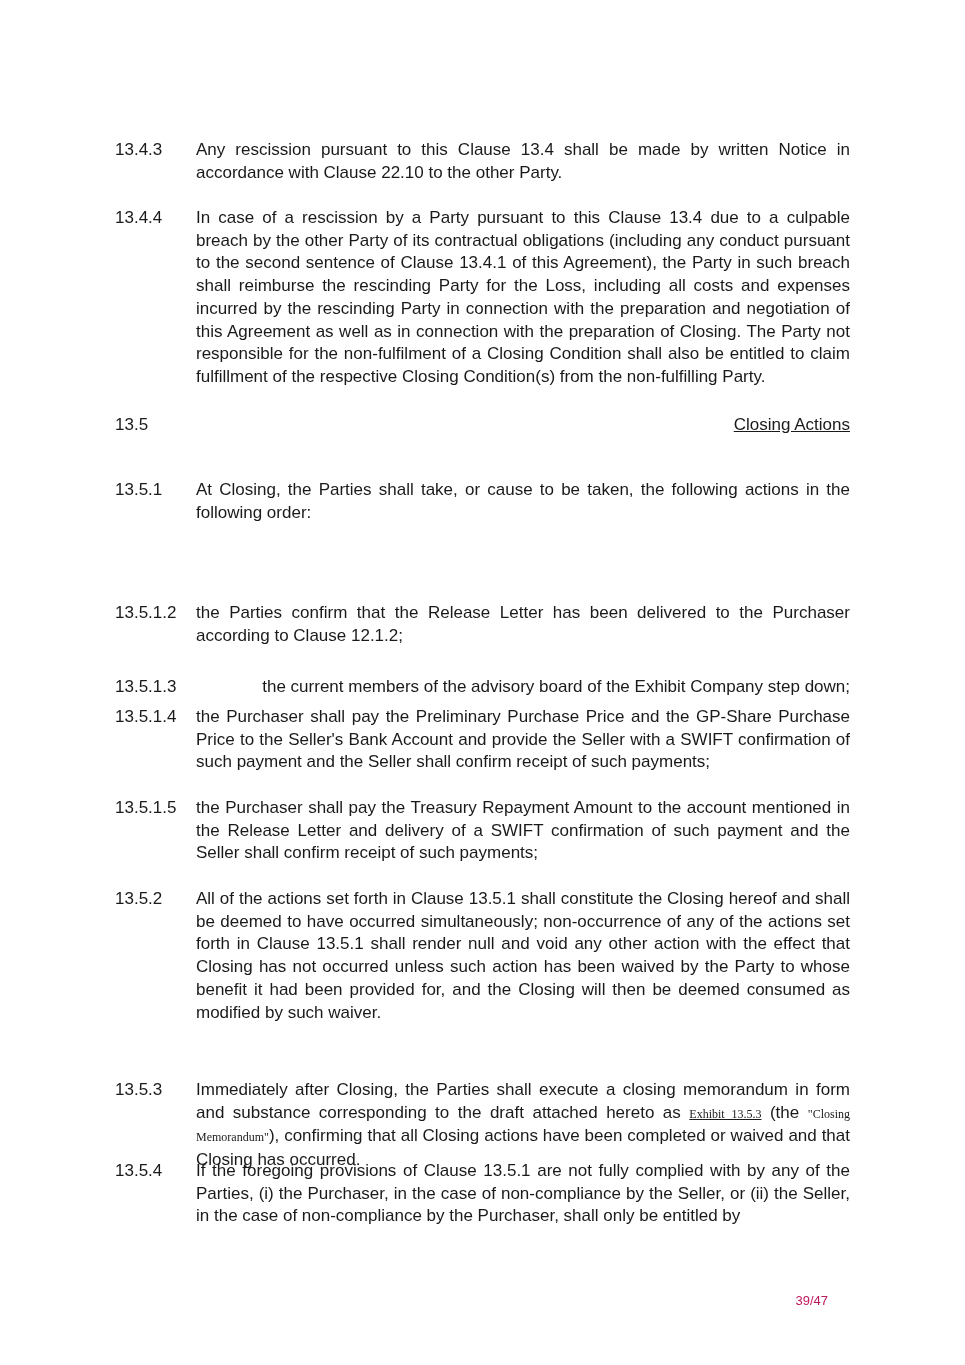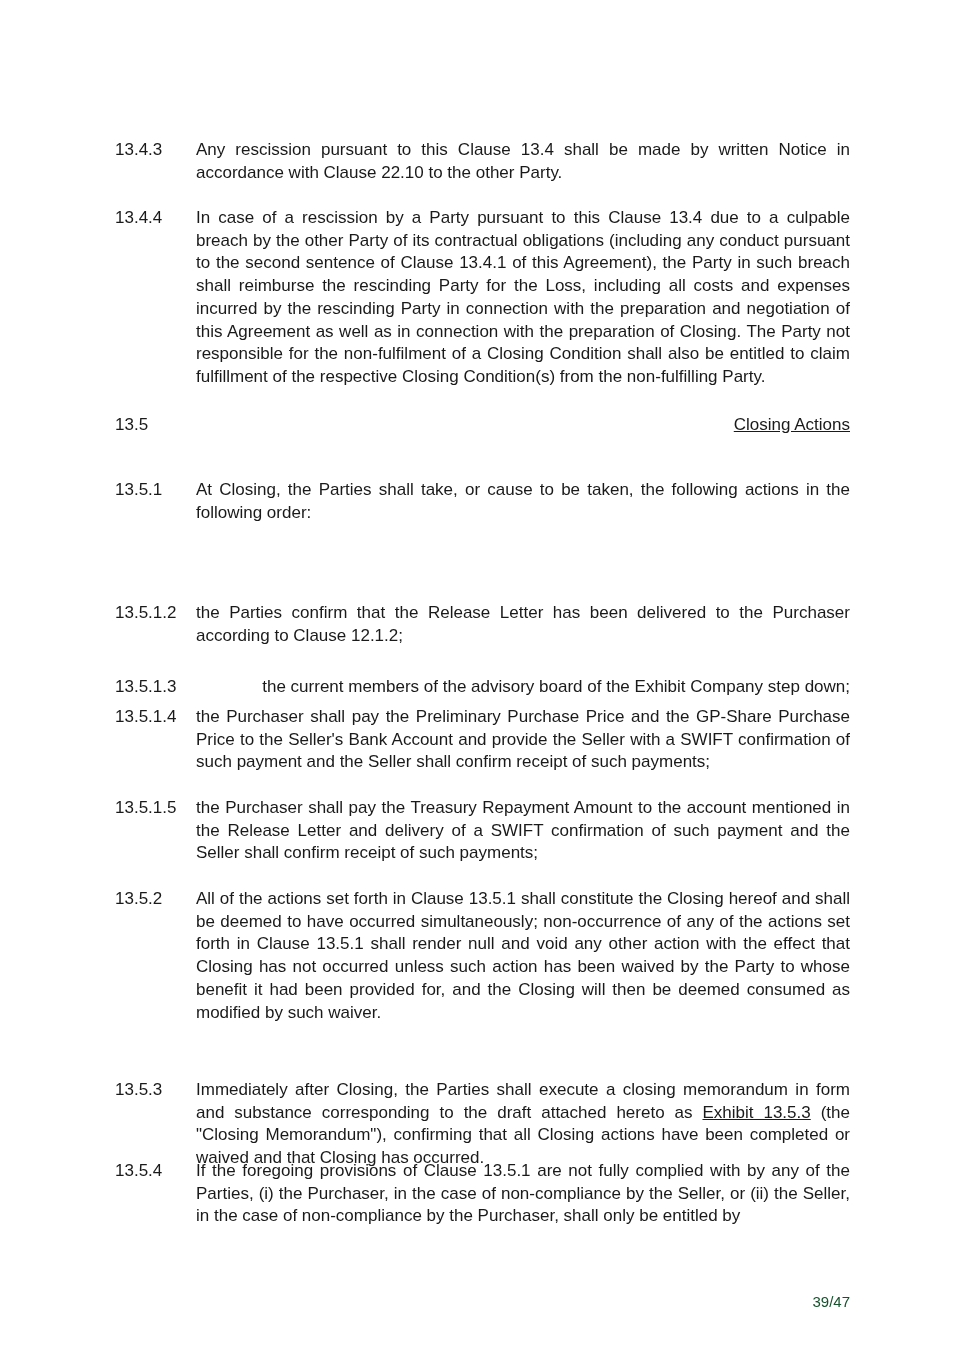--- a/index.html
+++ b/index.html
@@ -42,31 +42,31 @@
       width: 654px;
       text-align: justify;
     }
     .clause .body.nojust {
       text-align: right;
     }
     .u {
       text-decoration: underline;
     }
     .alt {
-      font-family: Liberation Sans, sans-serif;
-      font-size: 17px;
+      font-family: Liberation Serif, serif;
+      font-size: 12px;
     }
     .page-number {
       position: absolute;
-      left: 790px;
+      left: 768px;
       top: 1293px;
       width: 60px;
       text-align: right;
-      font-size: 15px;
-      color: #14532d;
+      font-size: 13px;
+      color: #be185d;
     }
   </style>
 </head>
 <body>
 
 <div class="page">
 
   <div class="clause" style="top:139px;">
     <span class="num">13.4.3</span>
     <div class="body">Any rescission pursuant to this Clause 13.4 shall be made by written Notice in accordance with Clause 22.10 to the other Party.</div>

